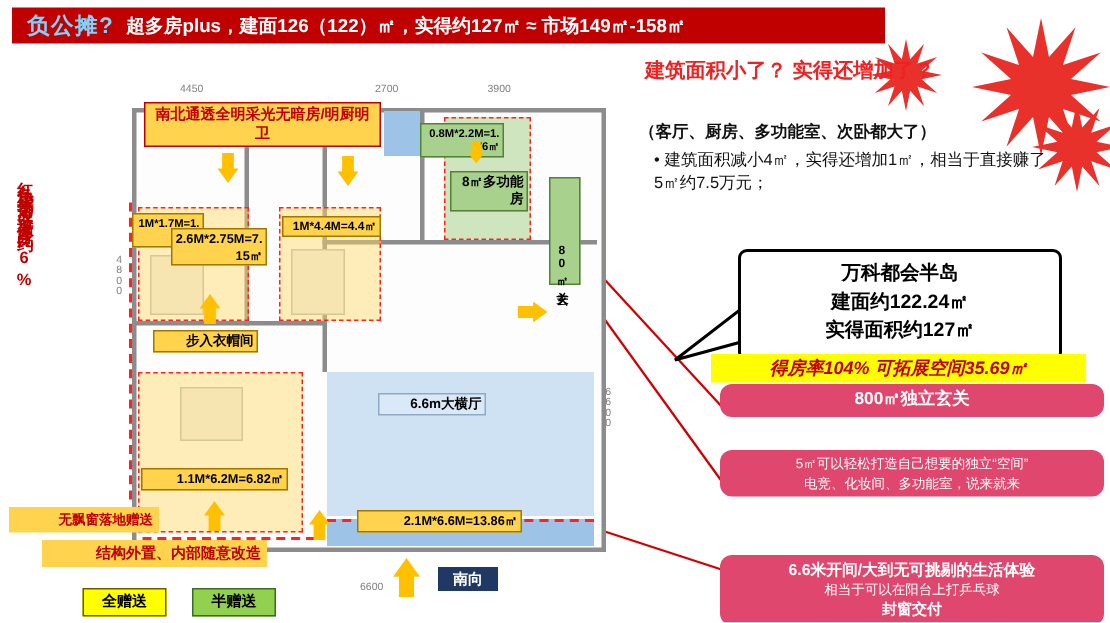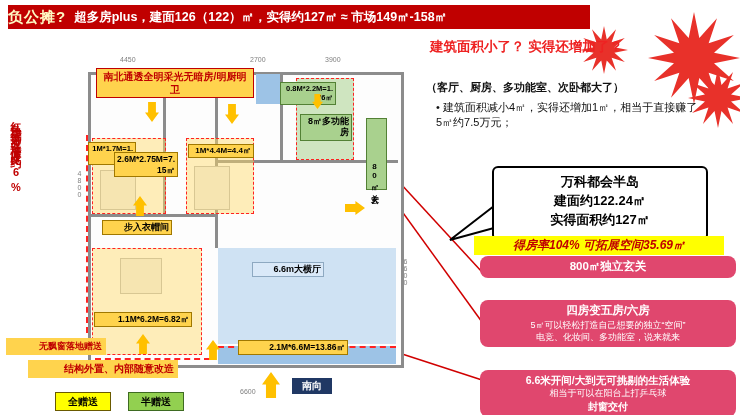--- a/index.html
+++ b/index.html
@@ -1,21 +1,21 @@
 <!DOCTYPE html>
 <html><head>
 <meta charset="utf-8">
 <style>
   html,body{margin:0;padding:0;background:#fff;}
   .page{position:relative;width:740px;height:415px;background:#fff;overflow:hidden;
         font-family:"Liberation Sans","DejaVu Sans",sans-serif;}
   
   .banner{position:absolute;left:8px;top:5px;width:582px;height:24px;background:#c00000;
           display:flex;align-items:center;white-space:nowrap;z-index:20;}
-  .banner .tag{color:#fef9c3;font-size:15px;font-weight:bold;margin:0 8px 0 0;letter-spacing:1px;}
+  .banner .tag{color:#7dd3fc;font-size:15px;font-weight:bold;margin:0 8px 0 10px;letter-spacing:1px;}
   .banner .txt{color:#ffffff;font-size:12.5px;font-weight:bold;}
   
   .vnote{position:absolute;left:8px;top:112px;height:260px;color:#c00000;font-weight:bold;
          font-size:11px;letter-spacing:3px;writing-mode:vertical-lr;text-orientation:upright;z-index:9;}
   .vtext{writing-mode:vertical-lr;text-orientation:upright;}
   
   .wall-outer{position:absolute;left:88px;top:72px;width:310px;height:290px;border:3px solid #8c8c8c;background:#fdfdfd;z-index:1;}
   .wall{position:absolute;background:#8c8c8c;z-index:2;}
   .tint{position:absolute;z-index:3;}
   .rdash{border:1.5px dashed #ff2222;}
@@ -147,21 +147,20 @@
     <div class="l">万科都会半岛</div>
     <div class="l">建面约122.24㎡</div>
     <div class="l">实得面积约127㎡</div>
   </div>
   <div class="hl">得房率104% 可拓展空间35.69㎡</div>
 
   <div class="card" style="top:256px;">
     <div class="t">800㎡独立玄关</div>
   </div>
   <div class="card" style="top:300px;">
-    <div class="t">四房变五房/六房</div>
     <div class="b">5㎡可以轻松打造自己想要的独立“空间”</div>
     <div class="b">电竞、化妆间、多功能室，说来就来</div>
   </div>
   <div class="card" style="top:370px;">
     <div class="t" style="font-size:10.5px;">6.6米开间/大到无可挑剔的生活体验</div>
     <div class="b">相当于可以在阳台上打乒乓球</div>
     <div class="b" style="font-weight:bold;font-size:10px;">封窗交付</div>
   </div>
 
 </div>

